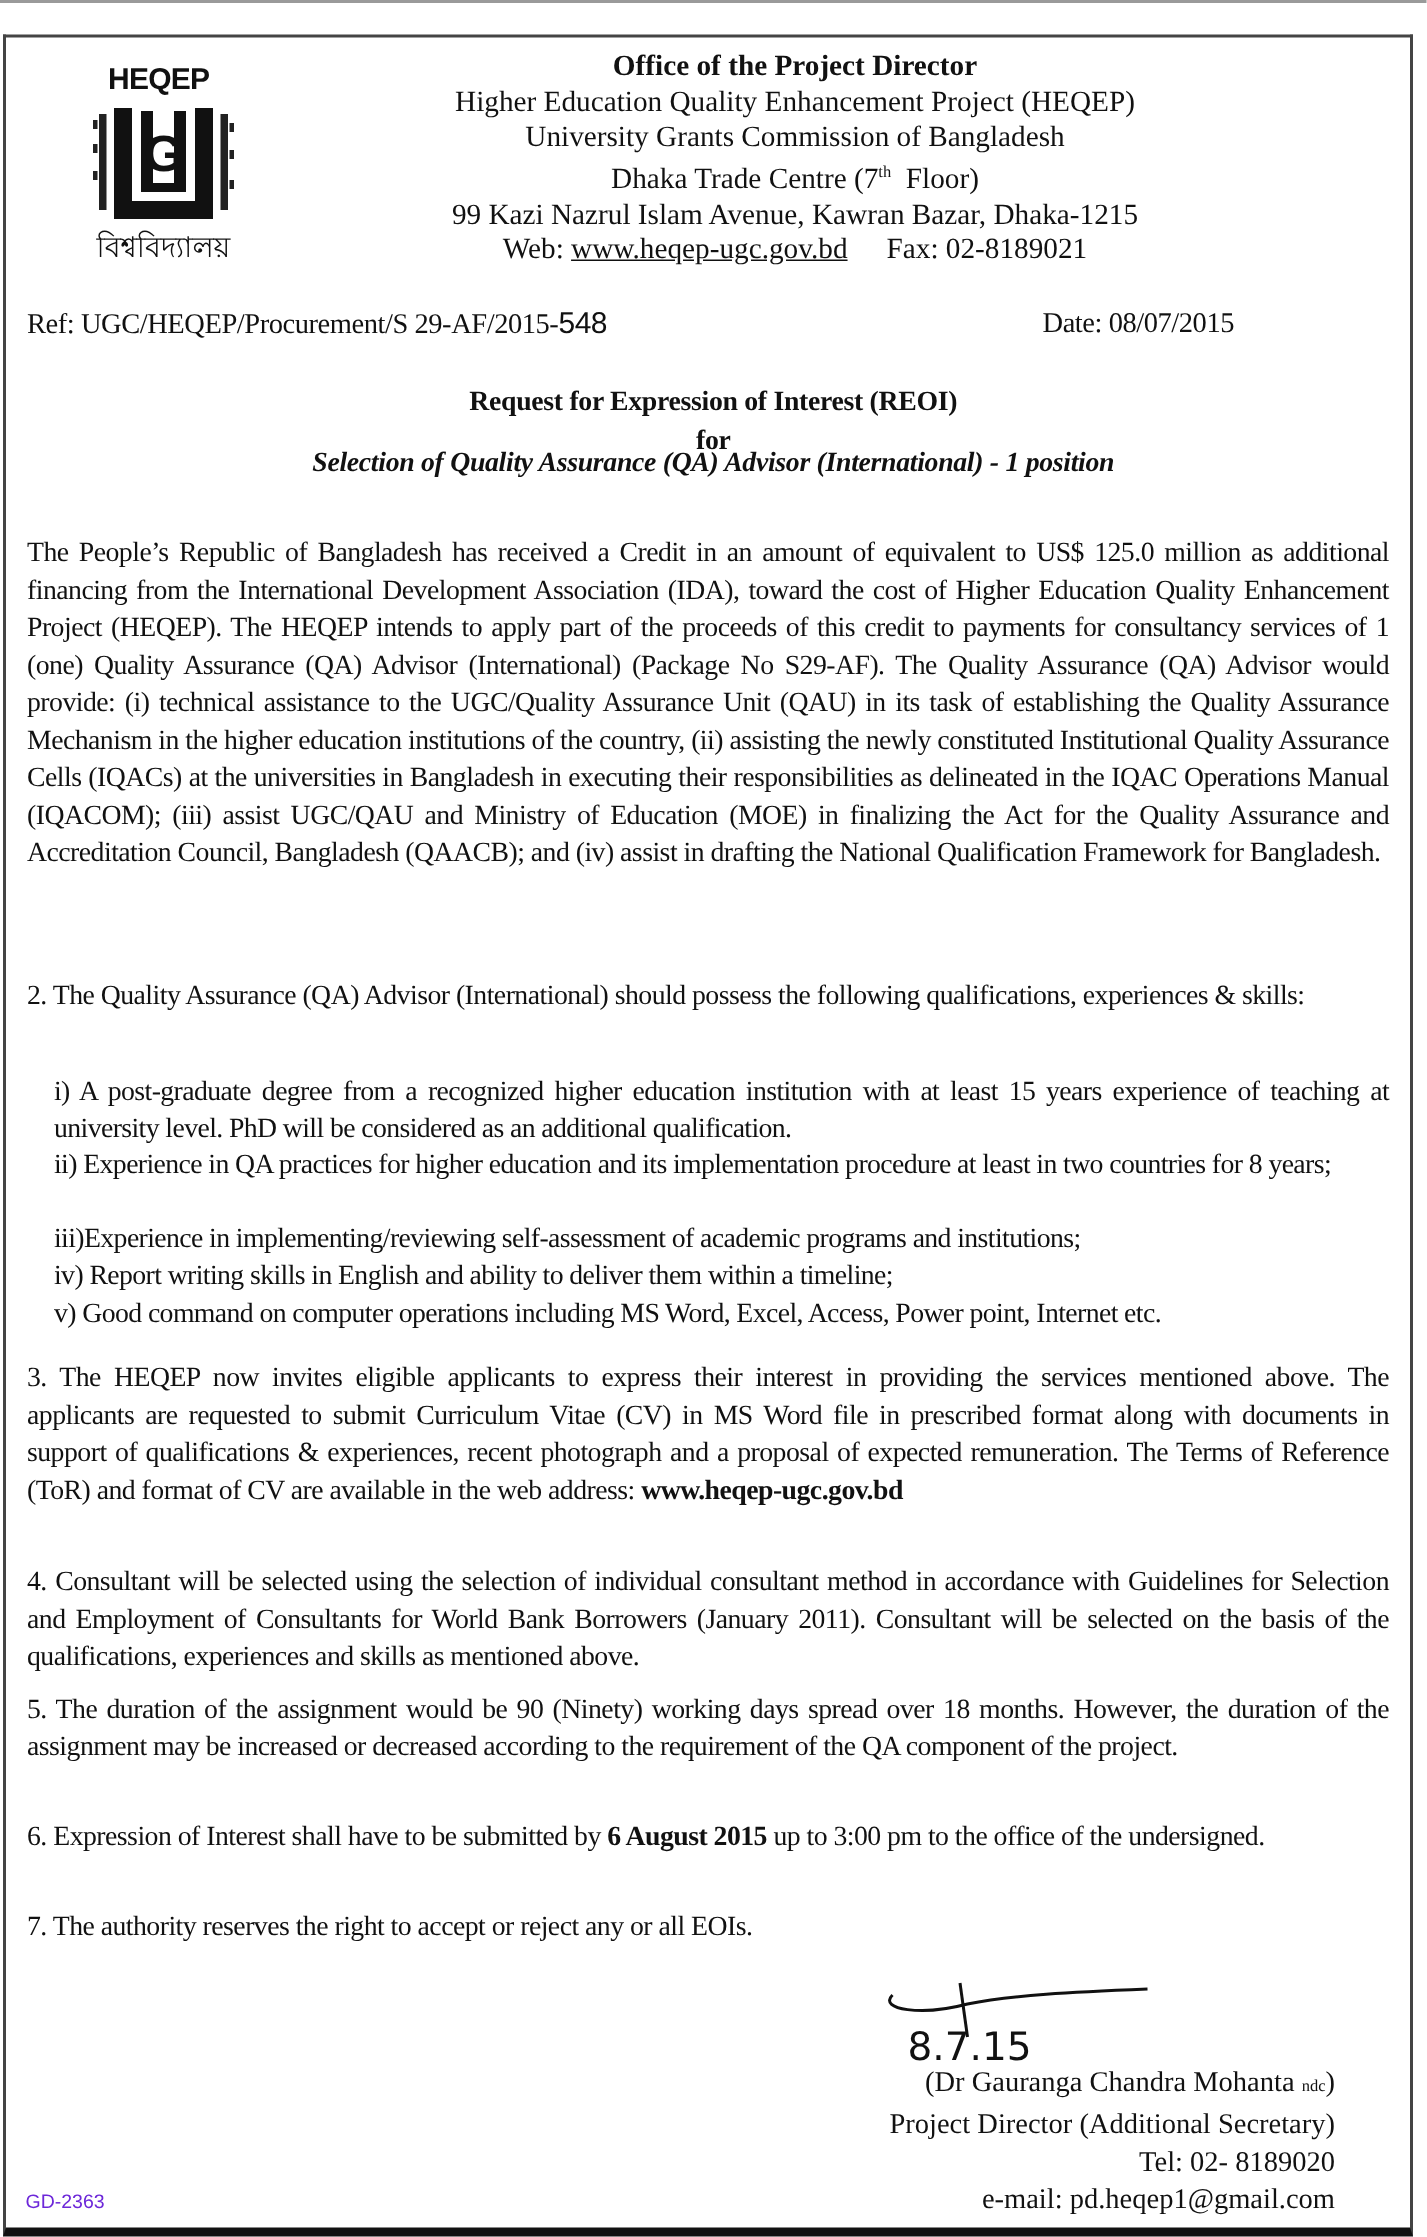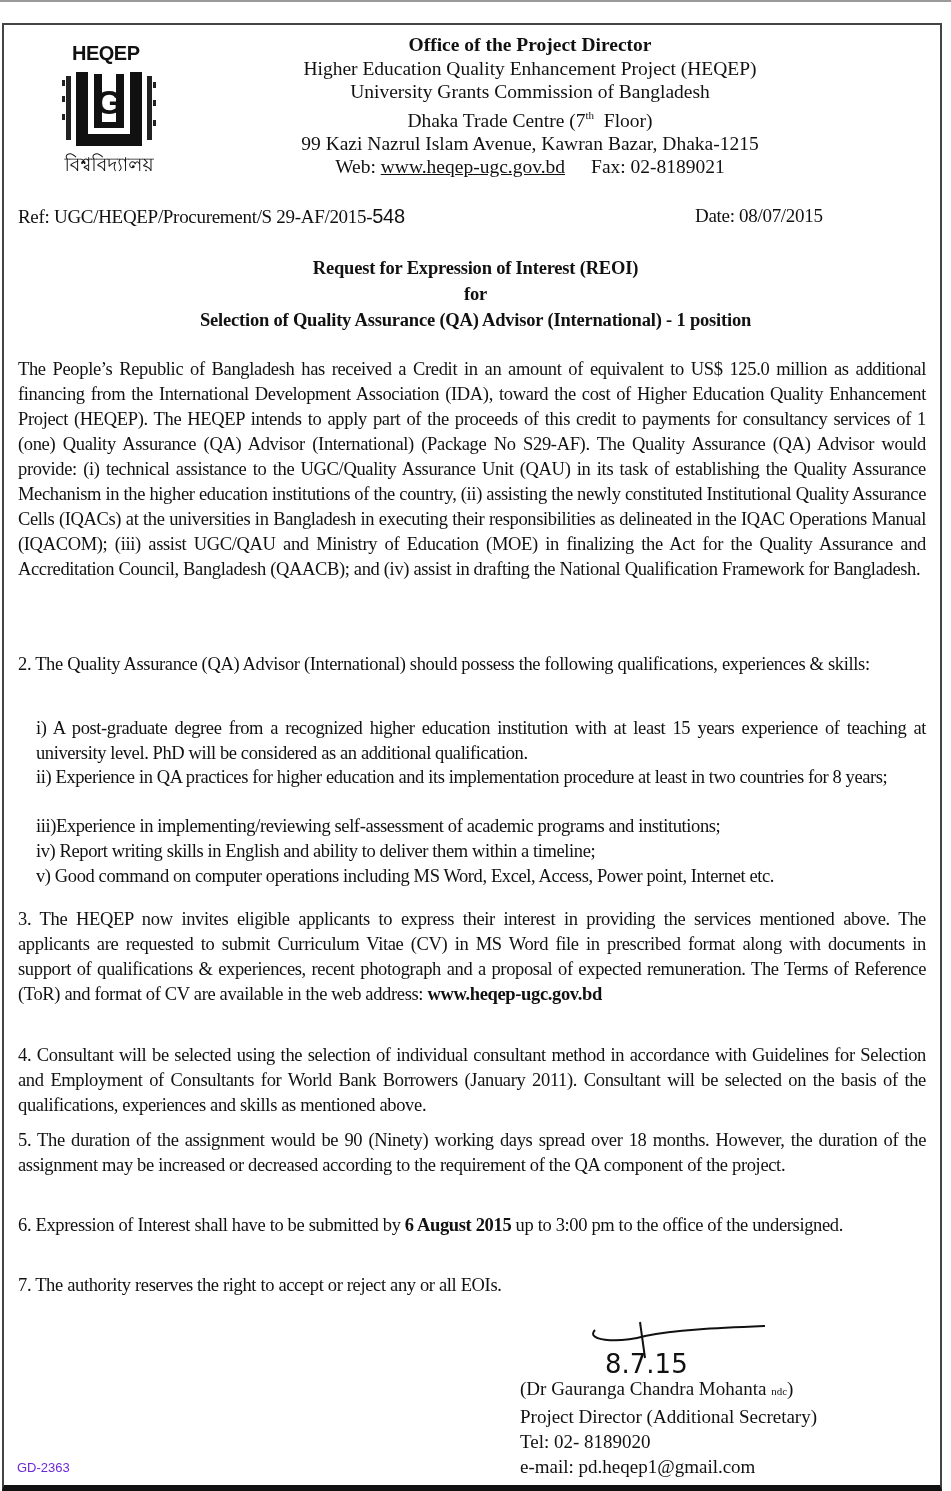--- a/index.html
+++ b/index.html
@@ -11,21 +11,21 @@
   .header { position:absolute; left:270px; top:33px; width:520px; text-align:center; font-size:19.5px; line-height:23.5px; }
   .header .bold { font-weight:bold; }
   .header .url { text-decoration:underline; }
   .ref { position:absolute; left:18px; top:205px; font-size:19px; letter-spacing:-0.3px; }
   .ref .hand { font-family:"Liberation Sans", sans-serif; font-size:20px; }
   .date { position:absolute; left:695px; top:205px; font-size:19px; letter-spacing:-0.3px; }
   .title { position:absolute; left:0; width:951px; text-align:center; font-weight:bold; font-size:18.5px; letter-spacing:-0.2px; }
   .para { position:absolute; font-size:18.5px; line-height:25px; text-align:justify; letter-spacing:-0.35px; }
   .para b { font-weight:bold; }
   .li { position:absolute; font-size:18.5px; line-height:24.5px; text-align:justify; letter-spacing:-0.4px; }
-  .sig { position:absolute; left:520px; top:1376px; width:370px; text-align:left; font-size:19px; line-height:25px; }
+  .sig { position:absolute; left:520px; top:1376px; width:370px; text-align:right; font-size:19px; line-height:25px; }
   .sig .ndc { font-size:11px; }
   .gd { position:absolute; left:17px; top:1460px; font-family:"Liberation Sans", sans-serif; font-size:13px; color:#6d28d9; }
   .signature { position:absolute; left:585px; top:1318px; width:200px; height:60px; }
 </style>
 </head>
 <body>
 
 <div class="topline"></div>
 <div class="frame"></div>
 
@@ -60,21 +60,21 @@
   <div><span>Dhaka Trade Centre (7</span><sup style="font-size:11px;">th</sup><span style="white-space:pre;">  Floor)</span></div>
   <div>99 Kazi Nazrul Islam Avenue, Kawran Bazar, Dhaka-1215</div>
   <div><span>Web: </span><span class="url">www.heqep-ugc.gov.bd</span><span style="display:inline-block;width:26px;"></span><span>Fax: 02-8189021</span></div>
 </div>
 
 <div class="ref"><span>Ref: UGC/HEQEP/Procurement/S 29-AF/2015-</span><span class="hand">548</span></div>
 <div class="date">Date: 08/07/2015</div>
 
 <div class="title" style="top:258px;">Request for Expression of Interest (REOI)</div>
 <div class="title" style="top:284px;">for</div>
-<div class="title" style="top:310px;">Selection of Quality Assurance (QA) Advisor (International) - 1 position</div>
+<div class="title" style="top:299px;font-style:italic;">Selection of Quality Assurance (QA) Advisor (International) - 1 position</div>
 
 <div class="para" style="left:18px;top:357px;width:908px;">The People’s Republic of Bangladesh has received a Credit in an amount of equivalent to US$ 125.0 million as additional financing from the International Development Association (IDA), toward the cost of Higher Education Quality Enhancement Project (HEQEP). The HEQEP intends to apply part of the proceeds of this credit to payments for consultancy services of 1 (one) Quality Assurance (QA) Advisor (International) (Package No S29-AF). The Quality Assurance (QA) Advisor would provide: (i) technical assistance to the UGC/Quality Assurance Unit (QAU) in its task of establishing the Quality Assurance Mechanism in the higher education institutions of the country, (ii) assisting the newly constituted Institutional Quality Assurance Cells (IQACs) at the universities in Bangladesh in executing their responsibilities as delineated in the IQAC Operations Manual (IQACOM); (iii) assist UGC/QAU and Ministry of Education (MOE) in finalizing the Act for the Quality Assurance and Accreditation Council, Bangladesh (QAACB); and (iv) assist in drafting the National Qualification Framework for Bangladesh.</div>
 
 <div class="para" style="left:18px;top:652px;width:908px;">
   <span>2.</span>
   <span>The Quality Assurance (QA) Advisor (International) should possess the following qualifications, experiences &amp; skills:</span>
 </div>
 
 <div class="li" style="left:36px;top:716px;width:890px;padding-left:0;"><span>i)</span> <span>A post-graduate degree from a recognized higher education institution with at least 15 years experience of teaching at university level. PhD will be considered as an additional qualification.</span></div>
 <div class="li" style="left:36px;top:765px;width:890px;"><span>ii)</span> <span>Experience in QA practices for higher education and its implementation procedure at least in two countries for 8 years;</span></div>

